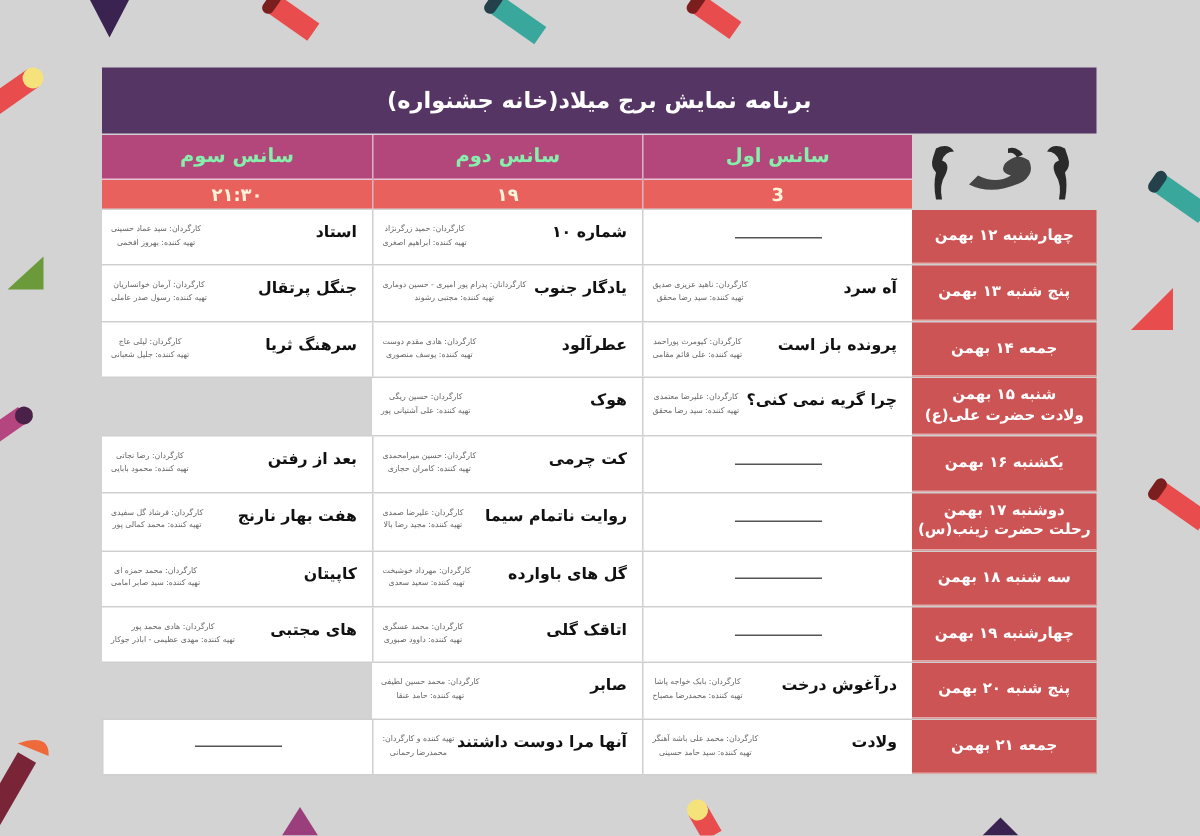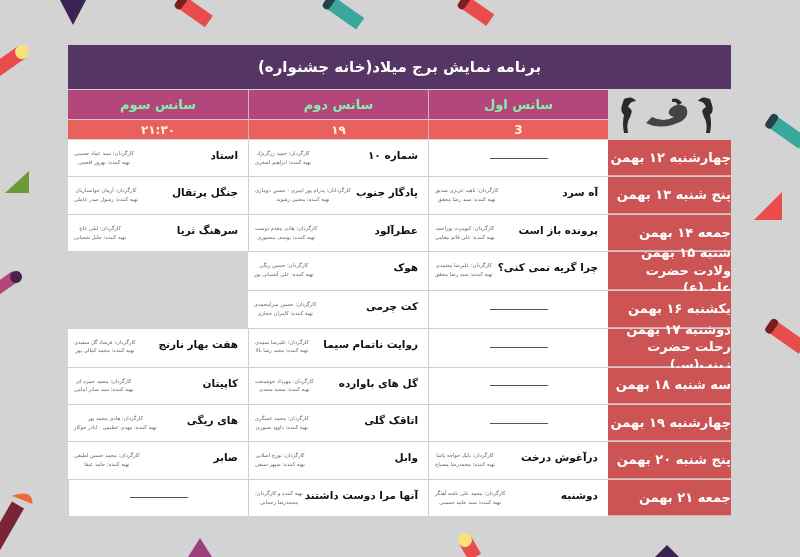--- a/index.html
+++ b/index.html
@@ -53,22 +53,22 @@
   .rows {
     position: absolute; left: 0; top: 95px; width: 663px;
   }
   .row {
     display: flex; direction: rtl; height: 37.4px;
     border-bottom: 1px solid #cfcfcf;
   }
   .row.tall { height: 39px; }
   .day-cell {
     width: 123px; background: #cc5454; color: #fff;
-    display: flex; flex-direction: column; align-items: flex-start; justify-content: center;
-    font-size: 13px; font-weight: bold; line-height: 1.35;
+    display: flex; flex-direction: column; align-items: center; justify-content: center;
+    font-size: 10px; font-weight: bold; line-height: 1.35;
     border-bottom: 1px solid #e2a9a9;
     direction: rtl;
   }
   .film-cell {
     width: 180px; background: #fff;
     display: flex; align-items: flex-start; justify-content: space-between;
     padding: 9px 10px 0 6px;
     border-left: 1px solid #cfcfcf;
     direction: rtl;
   }
@@ -273,20 +273,27 @@
         <div class="empty-cell">
           <div class="dash"></div>
         </div>
         <div class="film-cell">
           <span class="film-title">کت چرمی</span>
           <div class="credits">
             <span>کارگردان: حسین میرامحمدی</span>
             <span>تهیه کننده: کامران حجازی</span>
           </div>
         </div>
+        <div class="film-cell">
+          <span class="film-title">بعد از رفتن</span>
+          <div class="credits">
+            <span>کارگردان: رضا نجاتی</span>
+            <span>تهیه کننده: محمود بابایی</span>
+          </div>
+        </div>
       </div>
       <div class="row tall">
         <div class="day-cell">
           <span>دوشنبه ۱۷ بهمن</span>
           <span>رحلت حضرت زینب(س)</span>
         </div>
         <div class="empty-cell">
           <div class="dash"></div>
         </div>
         <div class="film-cell">
@@ -334,59 +341,52 @@
           <div class="dash"></div>
         </div>
         <div class="film-cell">
           <span class="film-title">اتاقک گلی</span>
           <div class="credits">
             <span>کارگردان: محمد عسگری</span>
             <span>تهیه کننده: داوود صبوری</span>
           </div>
         </div>
         <div class="film-cell">
-          <span class="film-title">های ریگی</span>
+          <span class="film-title">های مجتبی</span>
           <div class="credits">
             <span>کارگردان: هادی محمد پور</span>
             <span>تهیه کننده: مهدی عظیمی - اباذر جوکار</span>
           </div>
         </div>
       </div>
       <div class="row">
         <div class="day-cell">
           <span>پنج شنبه ۲۰ بهمن</span>
         </div>
         <div class="film-cell">
           <span class="film-title">درآغوش درخت</span>
           <div class="credits">
             <span>کارگردان: بابک خواجه پاشا</span>
             <span>تهیه کننده: محمدرضا مصباح</span>
           </div>
         </div>
         <div class="film-cell">
-          <span class="film-title">وابل</span>
-          <div class="credits">
-            <span>کارگردان: تورج اصلانی</span>
-            <span>تهیه کننده: سپهر سیفی</span>
-          </div>
-        </div>
-        <div class="film-cell">
           <span class="film-title">صابر</span>
           <div class="credits">
             <span>کارگردان: محمد حسین لطیفی</span>
             <span>تهیه کننده: حامد عنقا</span>
           </div>
         </div>
       </div>
       <div class="row">
         <div class="day-cell">
           <span>جمعه ۲۱ بهمن</span>
         </div>
         <div class="film-cell">
-          <span class="film-title">دوشنبه</span>
+          <span class="film-title">ولادت</span>
           <div class="credits">
             <span>کارگردان: محمد علی باشه آهنگر</span>
             <span>تهیه کننده: سید حامد حسینی</span>
           </div>
         </div>
         <div class="film-cell">
           <span class="film-title">آنها مرا دوست داشتند</span>
           <div class="credits">
             <span>تهیه کننده و کارگردان:</span>
             <span>محمدرضا رحمانی</span>

